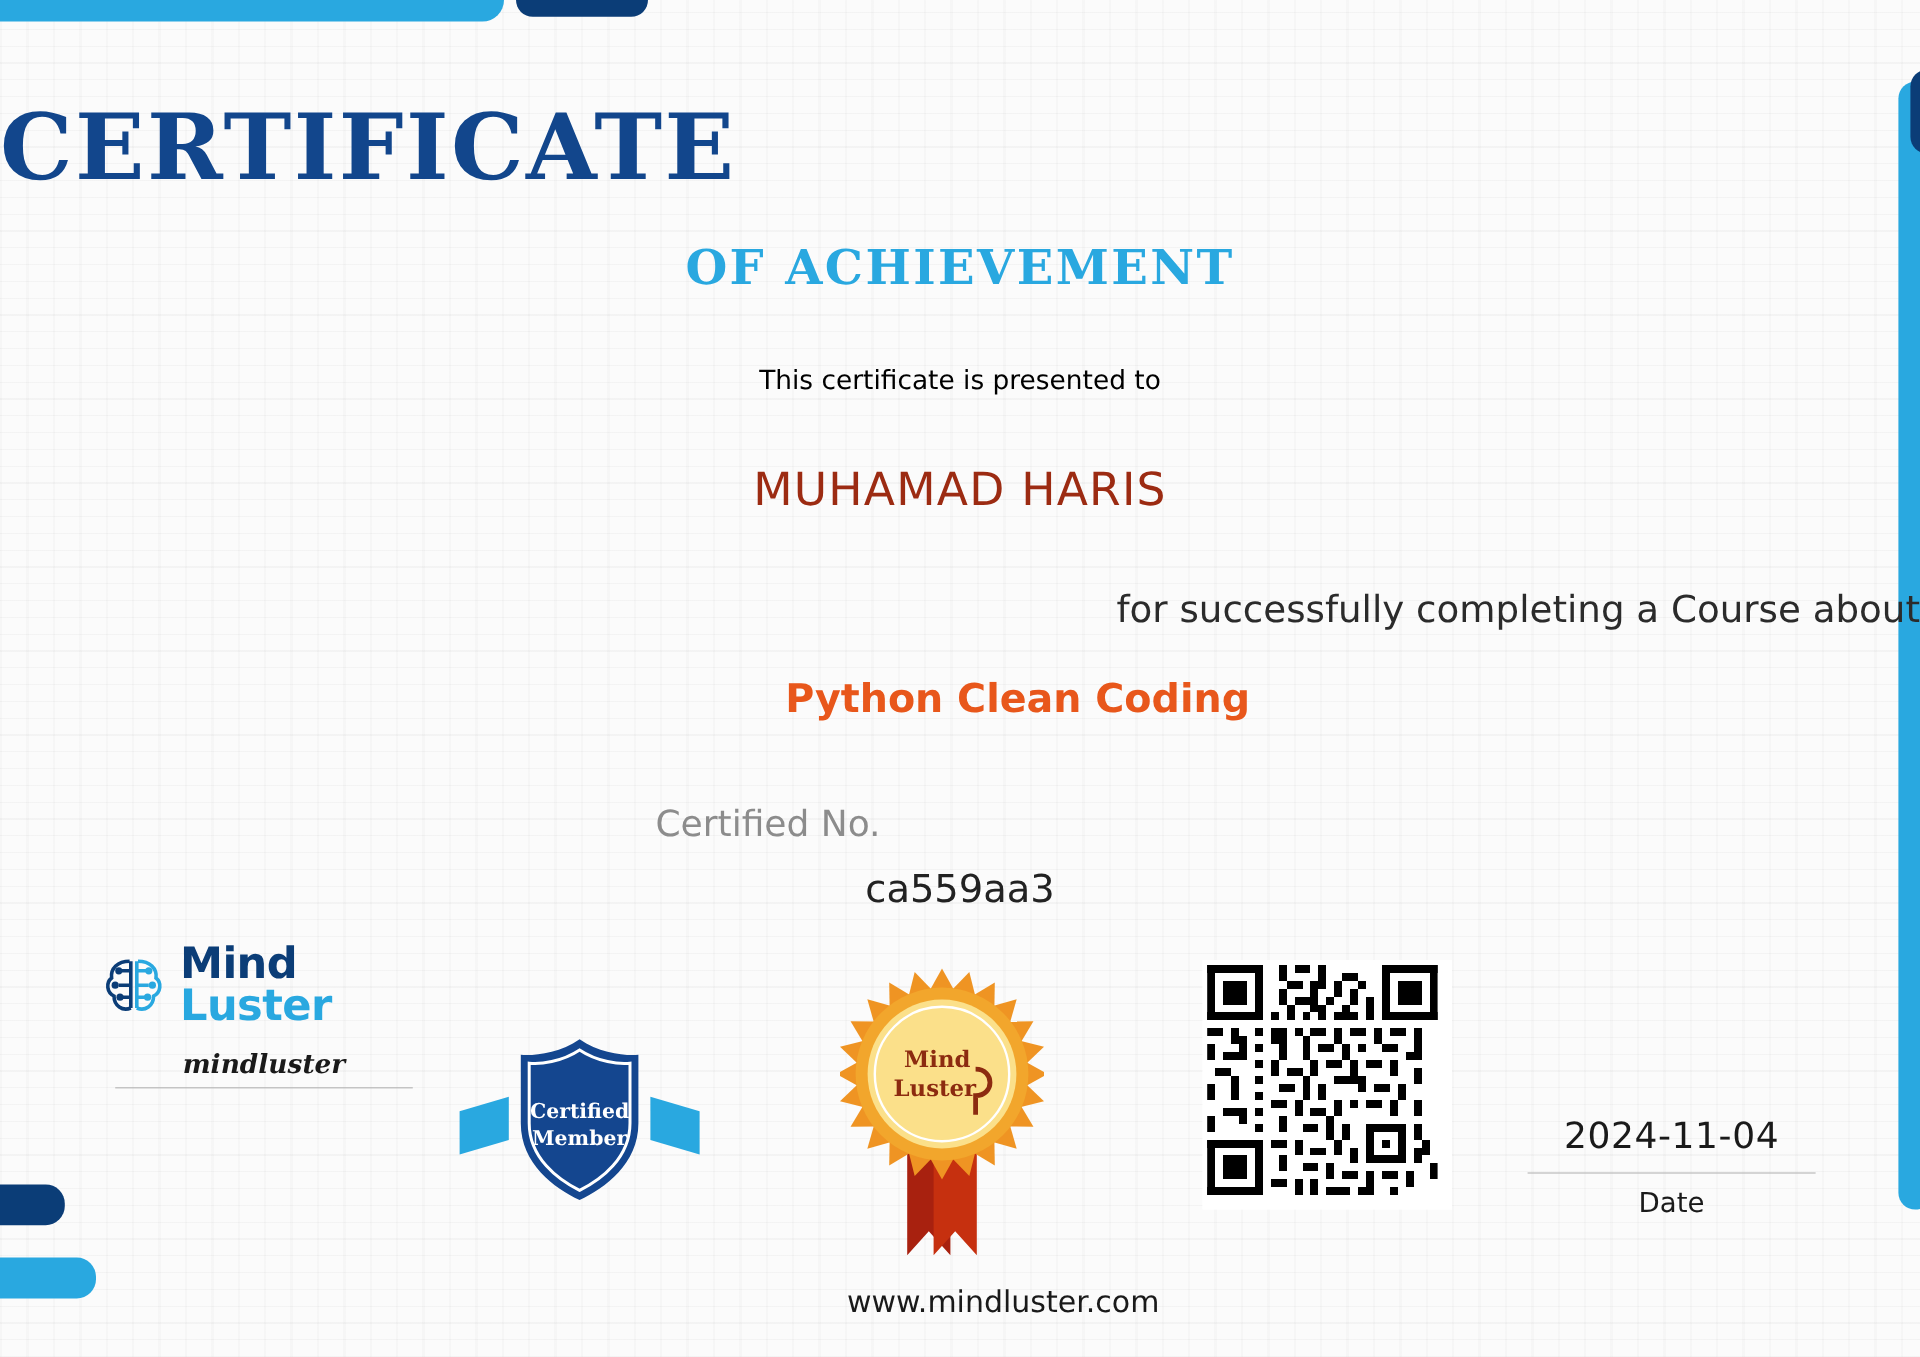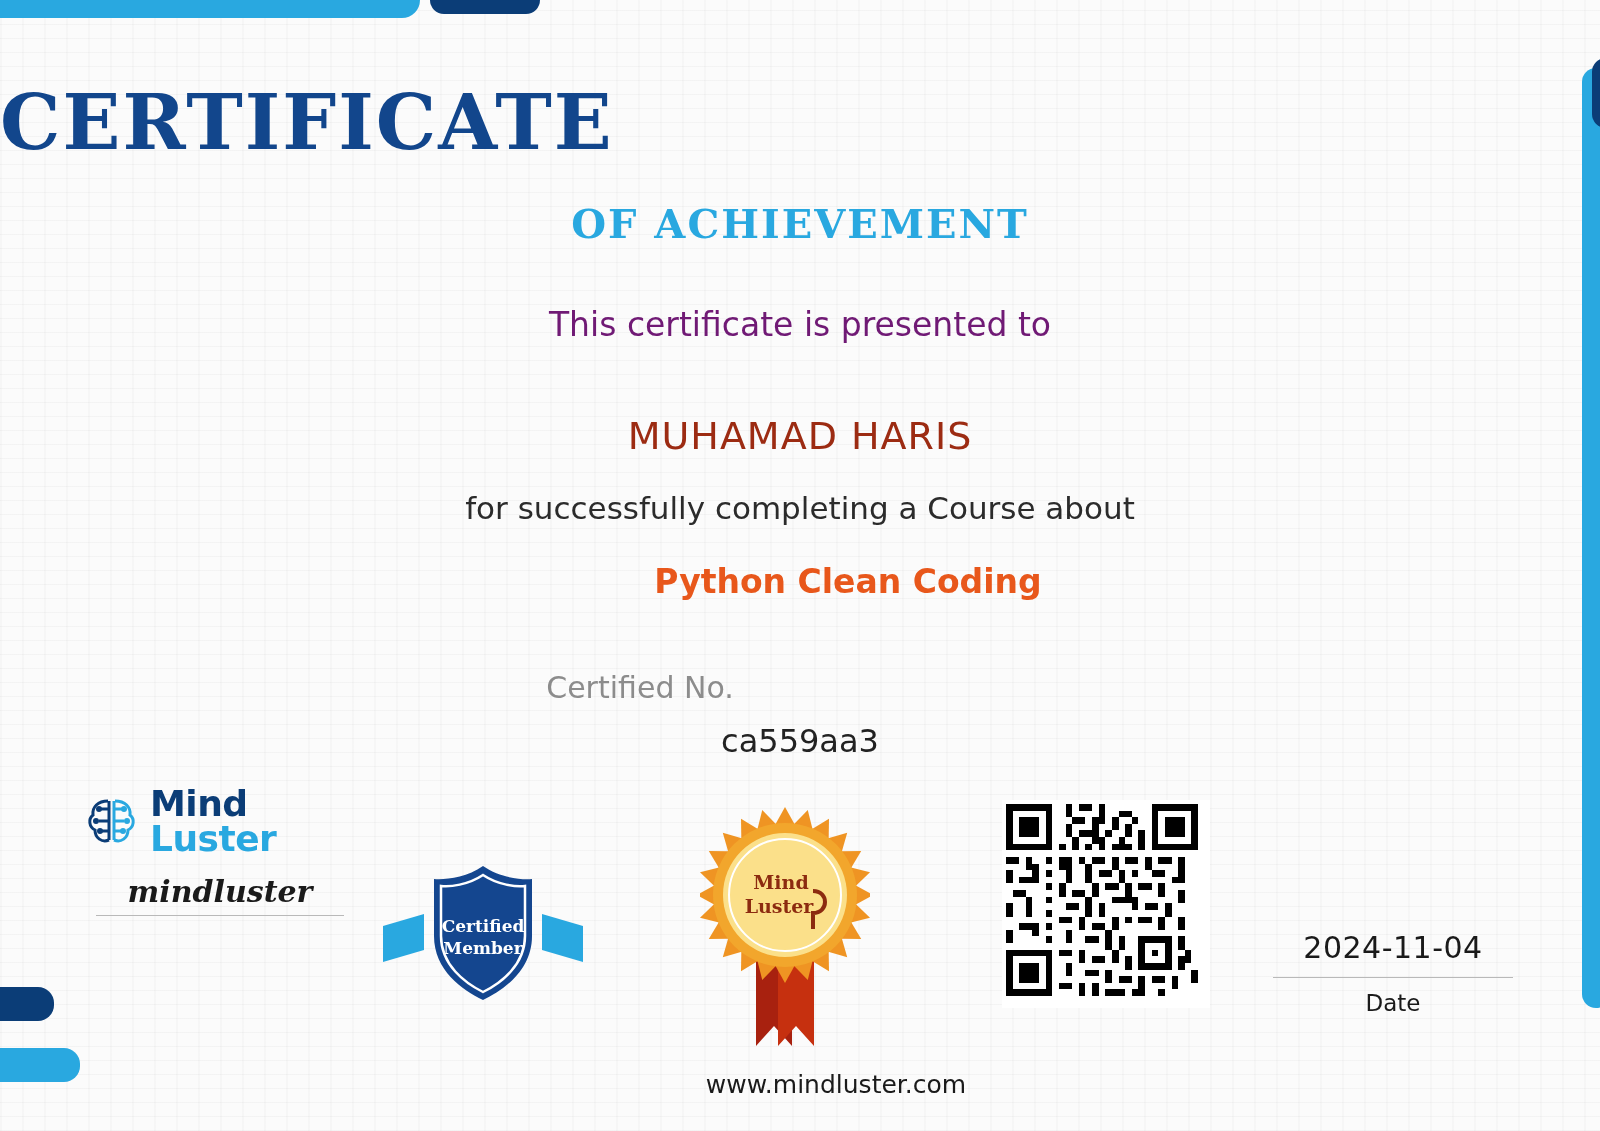--- a/index.html
+++ b/index.html
@@ -135,39 +135,39 @@
     font-size: 40px;
     letter-spacing: 2px;
     color: #29a8e0;
   }
   .presented-line {
     position: absolute;
     top: 305px;
     left: 0;
     width: 1600px;
     text-align: center;
-    font-size: 33px;
-    color: #701a75;
+    font-size: 22px;
+    color: #000000;
   }
   .recipient {
     position: absolute;
-    top: 414px;
+    top: 386px;
     left: 0;
     width: 1600px;
     text-align: center;
     font-size: 38px;
     letter-spacing: 1px;
     color: #9c2b12;
   }
   .completing-line {
     position: absolute;
     top: 490px;
     left: 0;
     width: 1600px;
-    text-align: center;
+    text-align: right;
     font-size: 31px;
     color: #2b2b2b;
   }
   .course {
     position: absolute;
     top: 562px;
     left: 0;
     width: 1600px;
     text-align: center;
     font-size: 33px;
@@ -231,21 +231,21 @@
     font-weight: bold;
     font-size: 36px;
     color: #29a8e0;
     letter-spacing: -0.5px;
   }
   .signature-script {
     margin-top: 10px;
     font-family: "DejaVu Serif", serif;
     font-style: italic;
     font-weight: bold;
-    font-size: 30px;
+    font-size: 22px;
     color: #1a1a1a;
   }
   .sig-rule {
     margin: 6px auto 0 auto;
     width: 248px;
     height: 1px;
     background: #b9b9b9;
   }
   .sig-label {
     margin-top: 10px;

